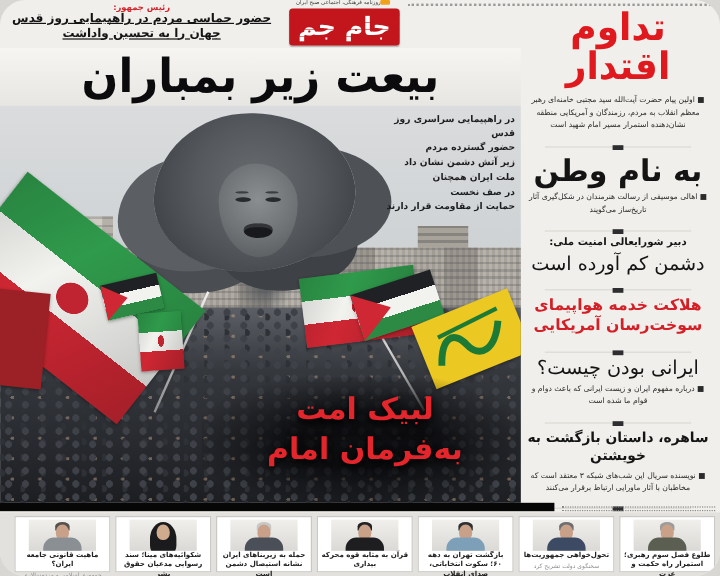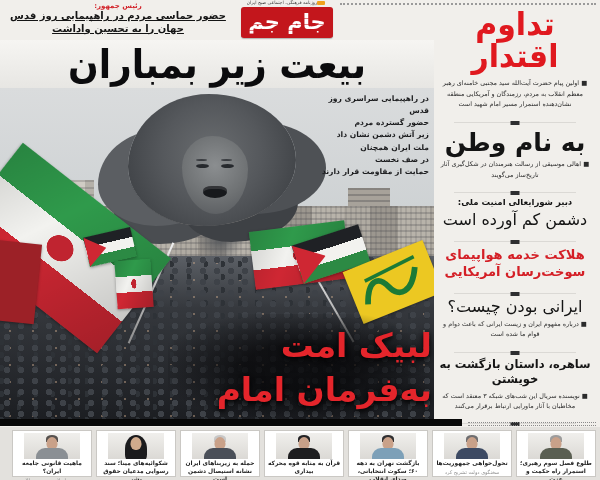--- a/index.html
+++ b/index.html
@@ -1,19 +1,19 @@
 <!DOCTYPE html>
 <html lang="fa" dir="rtl"><head>
 <meta charset="utf-8">
 <style>
   html,body{margin:0;padding:0;background:#d9d7d3;}
   .page{
     position:relative;width:600px;height:480px;overflow:hidden;
     background:#f1efeb;font-family:"DejaVu Sans","Liberation Sans",sans-serif;
-    direction:rtl;margin:0 auto;
+    direction:rtl;margin:0 auto;border-radius:21px;
   }
   
   .pres-block{position:absolute;left:0;top:2px;width:236px;text-align:center;}
   .pres-kicker{font-size:7px;font-weight:bold;color:#d2232a;}
   .pres-line{font-size:10px;font-weight:bold;color:#141414;line-height:1.25;text-decoration:underline;}
   .masthead{position:absolute;left:241px;top:7px;width:92px;height:31px;background:#c3161c;
     border-radius:3px;box-shadow:0 1px 1px rgba(0,0,0,.25);overflow:hidden;}
   .masthead .logo{color:#fff;font-size:21px;font-weight:bold;text-align:center;line-height:31px;
     letter-spacing:-1px;}
   .masthead::after{content:"";position:absolute;inset:0;
@@ -85,22 +85,22 @@
   .ps-1{left:86px;top:144px;width:48px;height:30px;transform:rotate(-13deg);z-index:2;}
   .ps-2{left:296px;top:146px;width:70px;height:40px;transform:rotate(-18deg);z-index:2;}
   .hz{left:350px;top:166px;width:86px;height:56px;background:#ecc822;transform:rotate(-22deg);z-index:2;}
   .redflag{left:-10px;top:154px;width:48px;height:80px;background:#9c2127;transform:rotate(6deg);z-index:2;}
   .pole{position:absolute;width:2px;background:linear-gradient(#f0f0f0,#8d8d8d);z-index:2;}
   .pole-1{left:150px;top:150px;height:110px;transform:rotate(24deg);}
   .pole-2{left:330px;top:170px;height:90px;transform:rotate(-30deg);}
   
   .overlay-shade{position:absolute;left:168px;top:226px;width:266px;height:106px;z-index:3;
     background:radial-gradient(ellipse at center,rgba(8,8,10,.78) 30%,rgba(8,8,10,0) 78%);}
-  .overlay{position:absolute;left:176px;top:236px;width:256px;z-index:4;
-    color:#e4252b;font-weight:bold;font-size:33px;line-height:1.32;
+  .overlay{position:absolute;left:176px;top:236px;width:256px;z-index:4;text-align:center;
+    color:#e4252b;font-weight:bold;font-size:25px;line-height:1.32;
     text-shadow:0 2px 5px rgba(0,0,0,.95),0 0 14px rgba(0,0,0,.6);letter-spacing:-1px;}
   
   .sidebar{position:absolute;left:434px;top:10px;width:162px;text-align:center;color:#141414;}
   .lead-hl{font-size:30px;font-weight:bold;color:#e0191f;line-height:1.02;letter-spacing:-1px;
     transform:scaleY(1.05);}
   .lead-sub{font-size:6.4px;line-height:1.65;color:#2b2b2b;margin:7px 4px 0;}
   .sep{position:relative;height:8px;margin:4px 20px 2px;border-bottom:1px solid #dbd9d5;}
   .sep::after{content:"";position:absolute;bottom:-3px;left:50%;transform:translateX(-50%);
     width:9px;height:4px;background:#2e2e30;}
   .h-big{font-size:25px;font-weight:bold;line-height:1.1;margin-top:6px;letter-spacing:-1px;}

